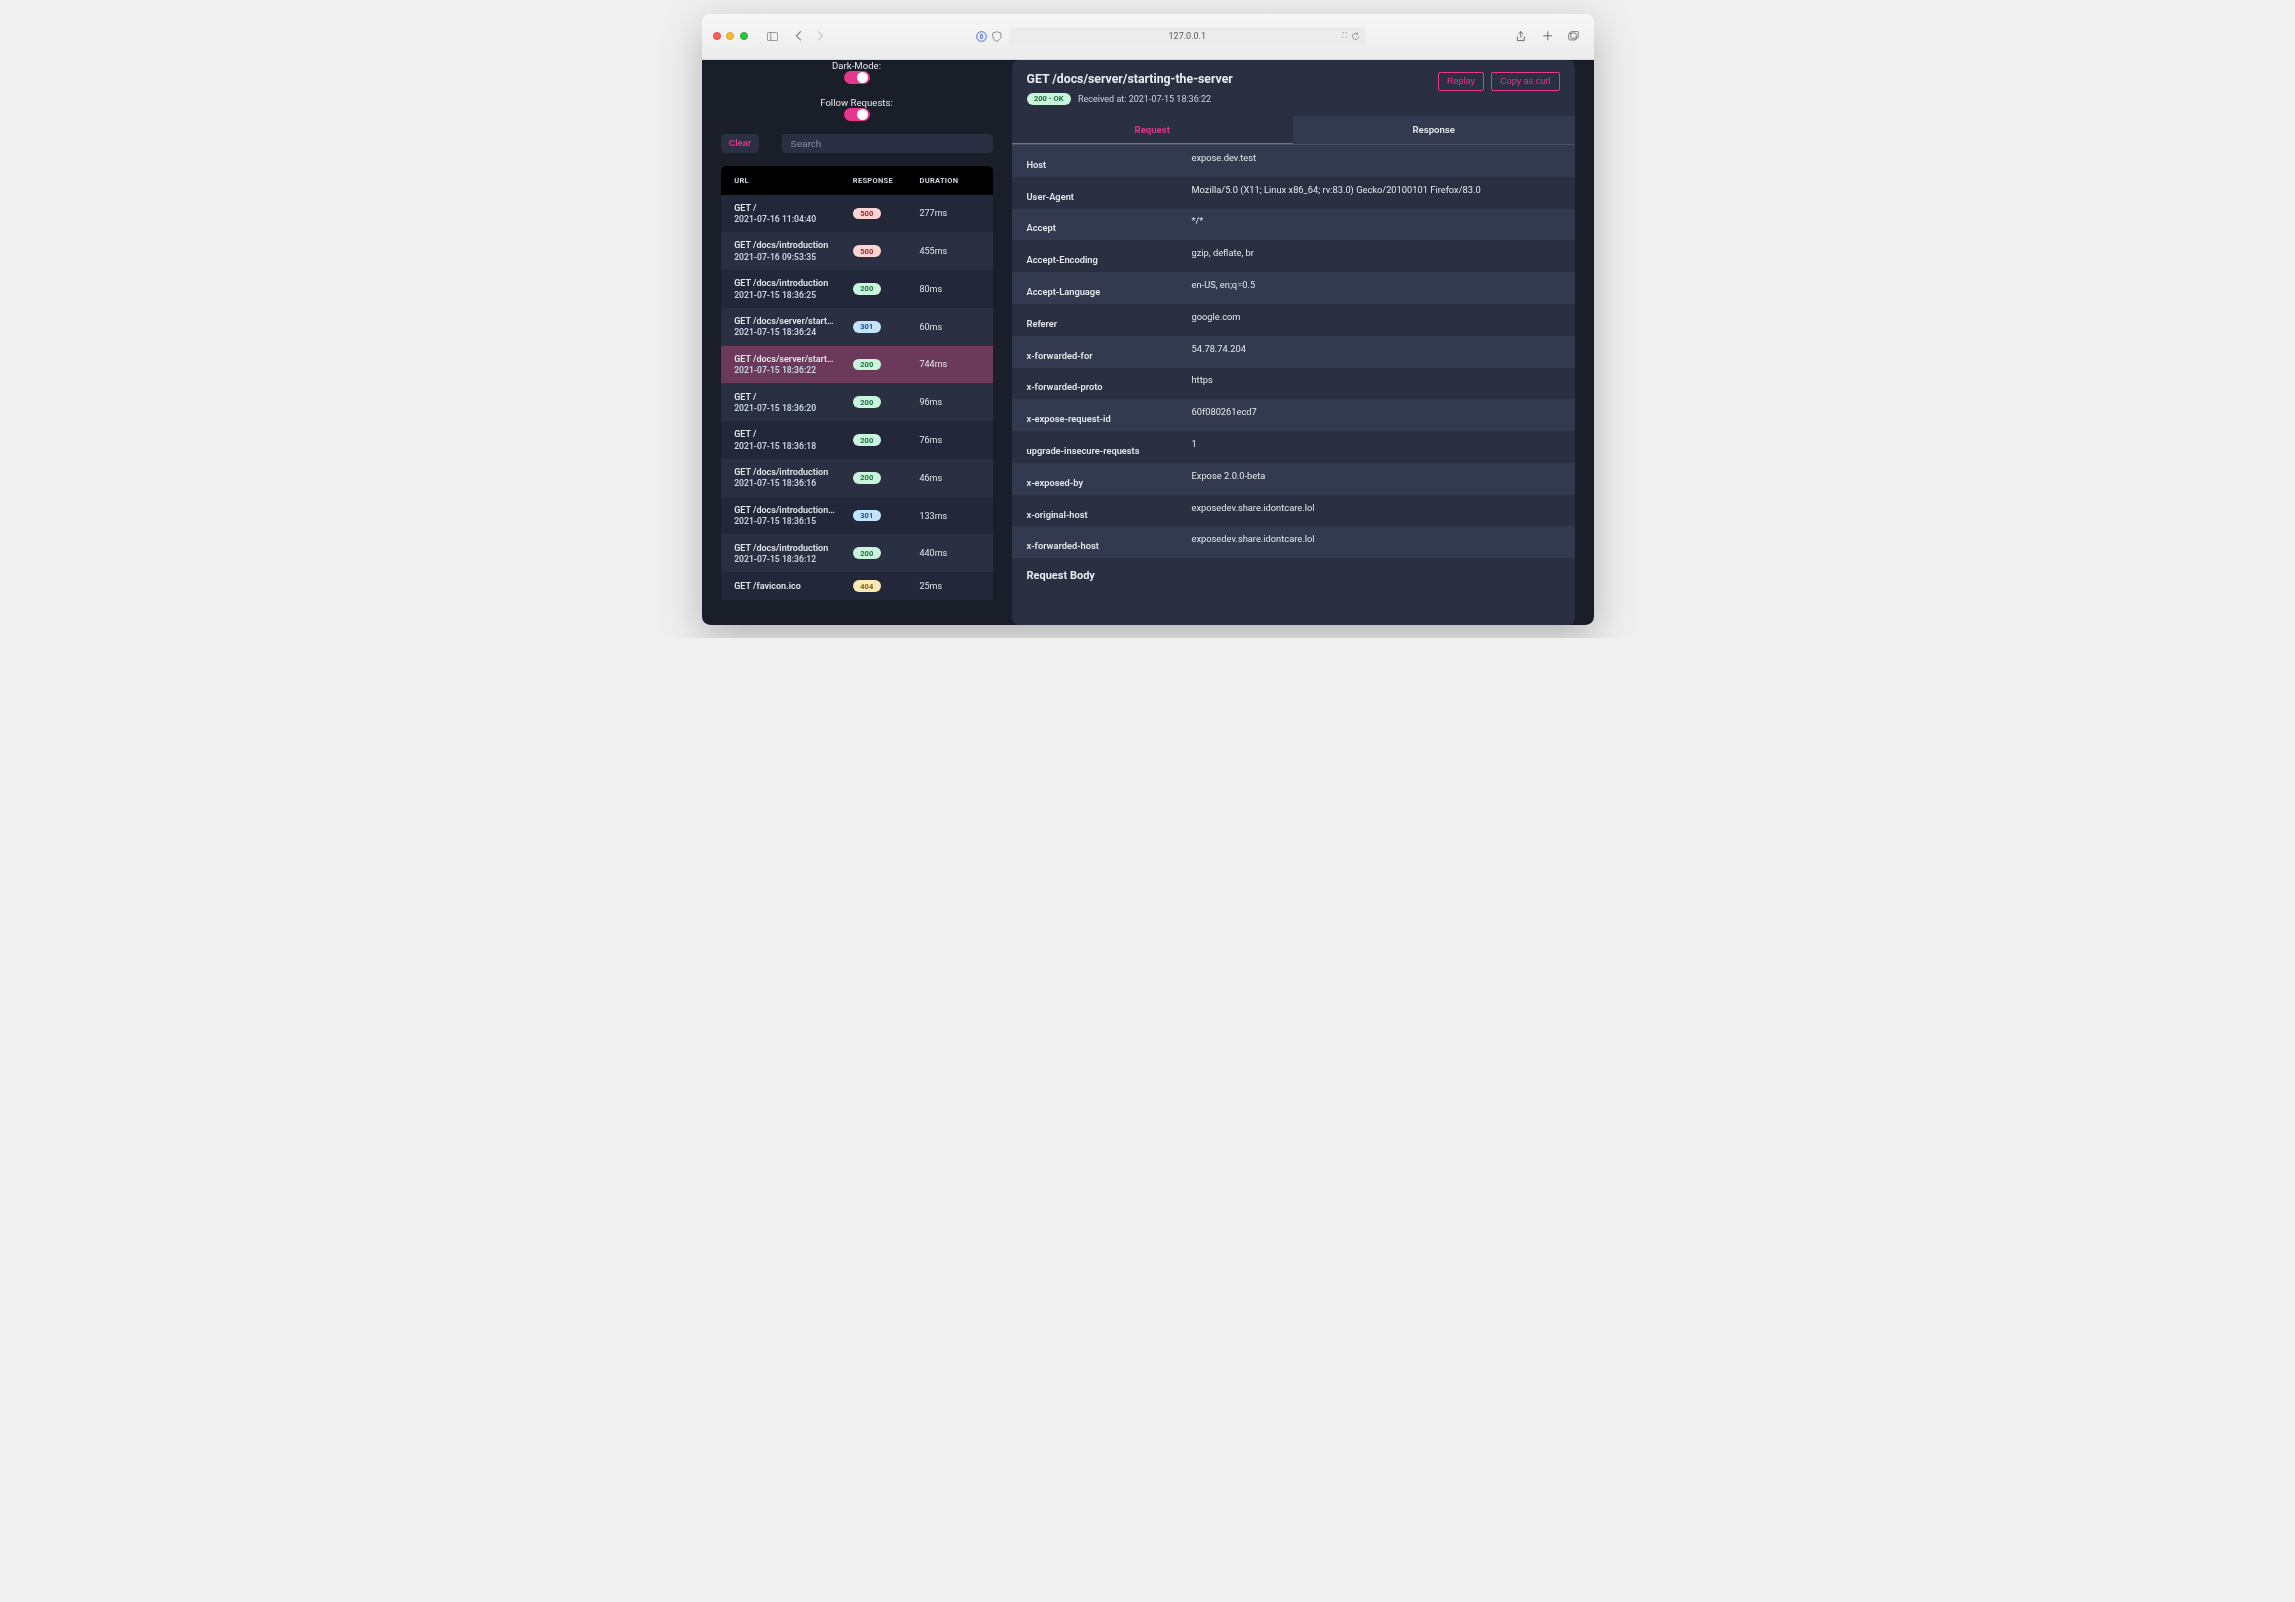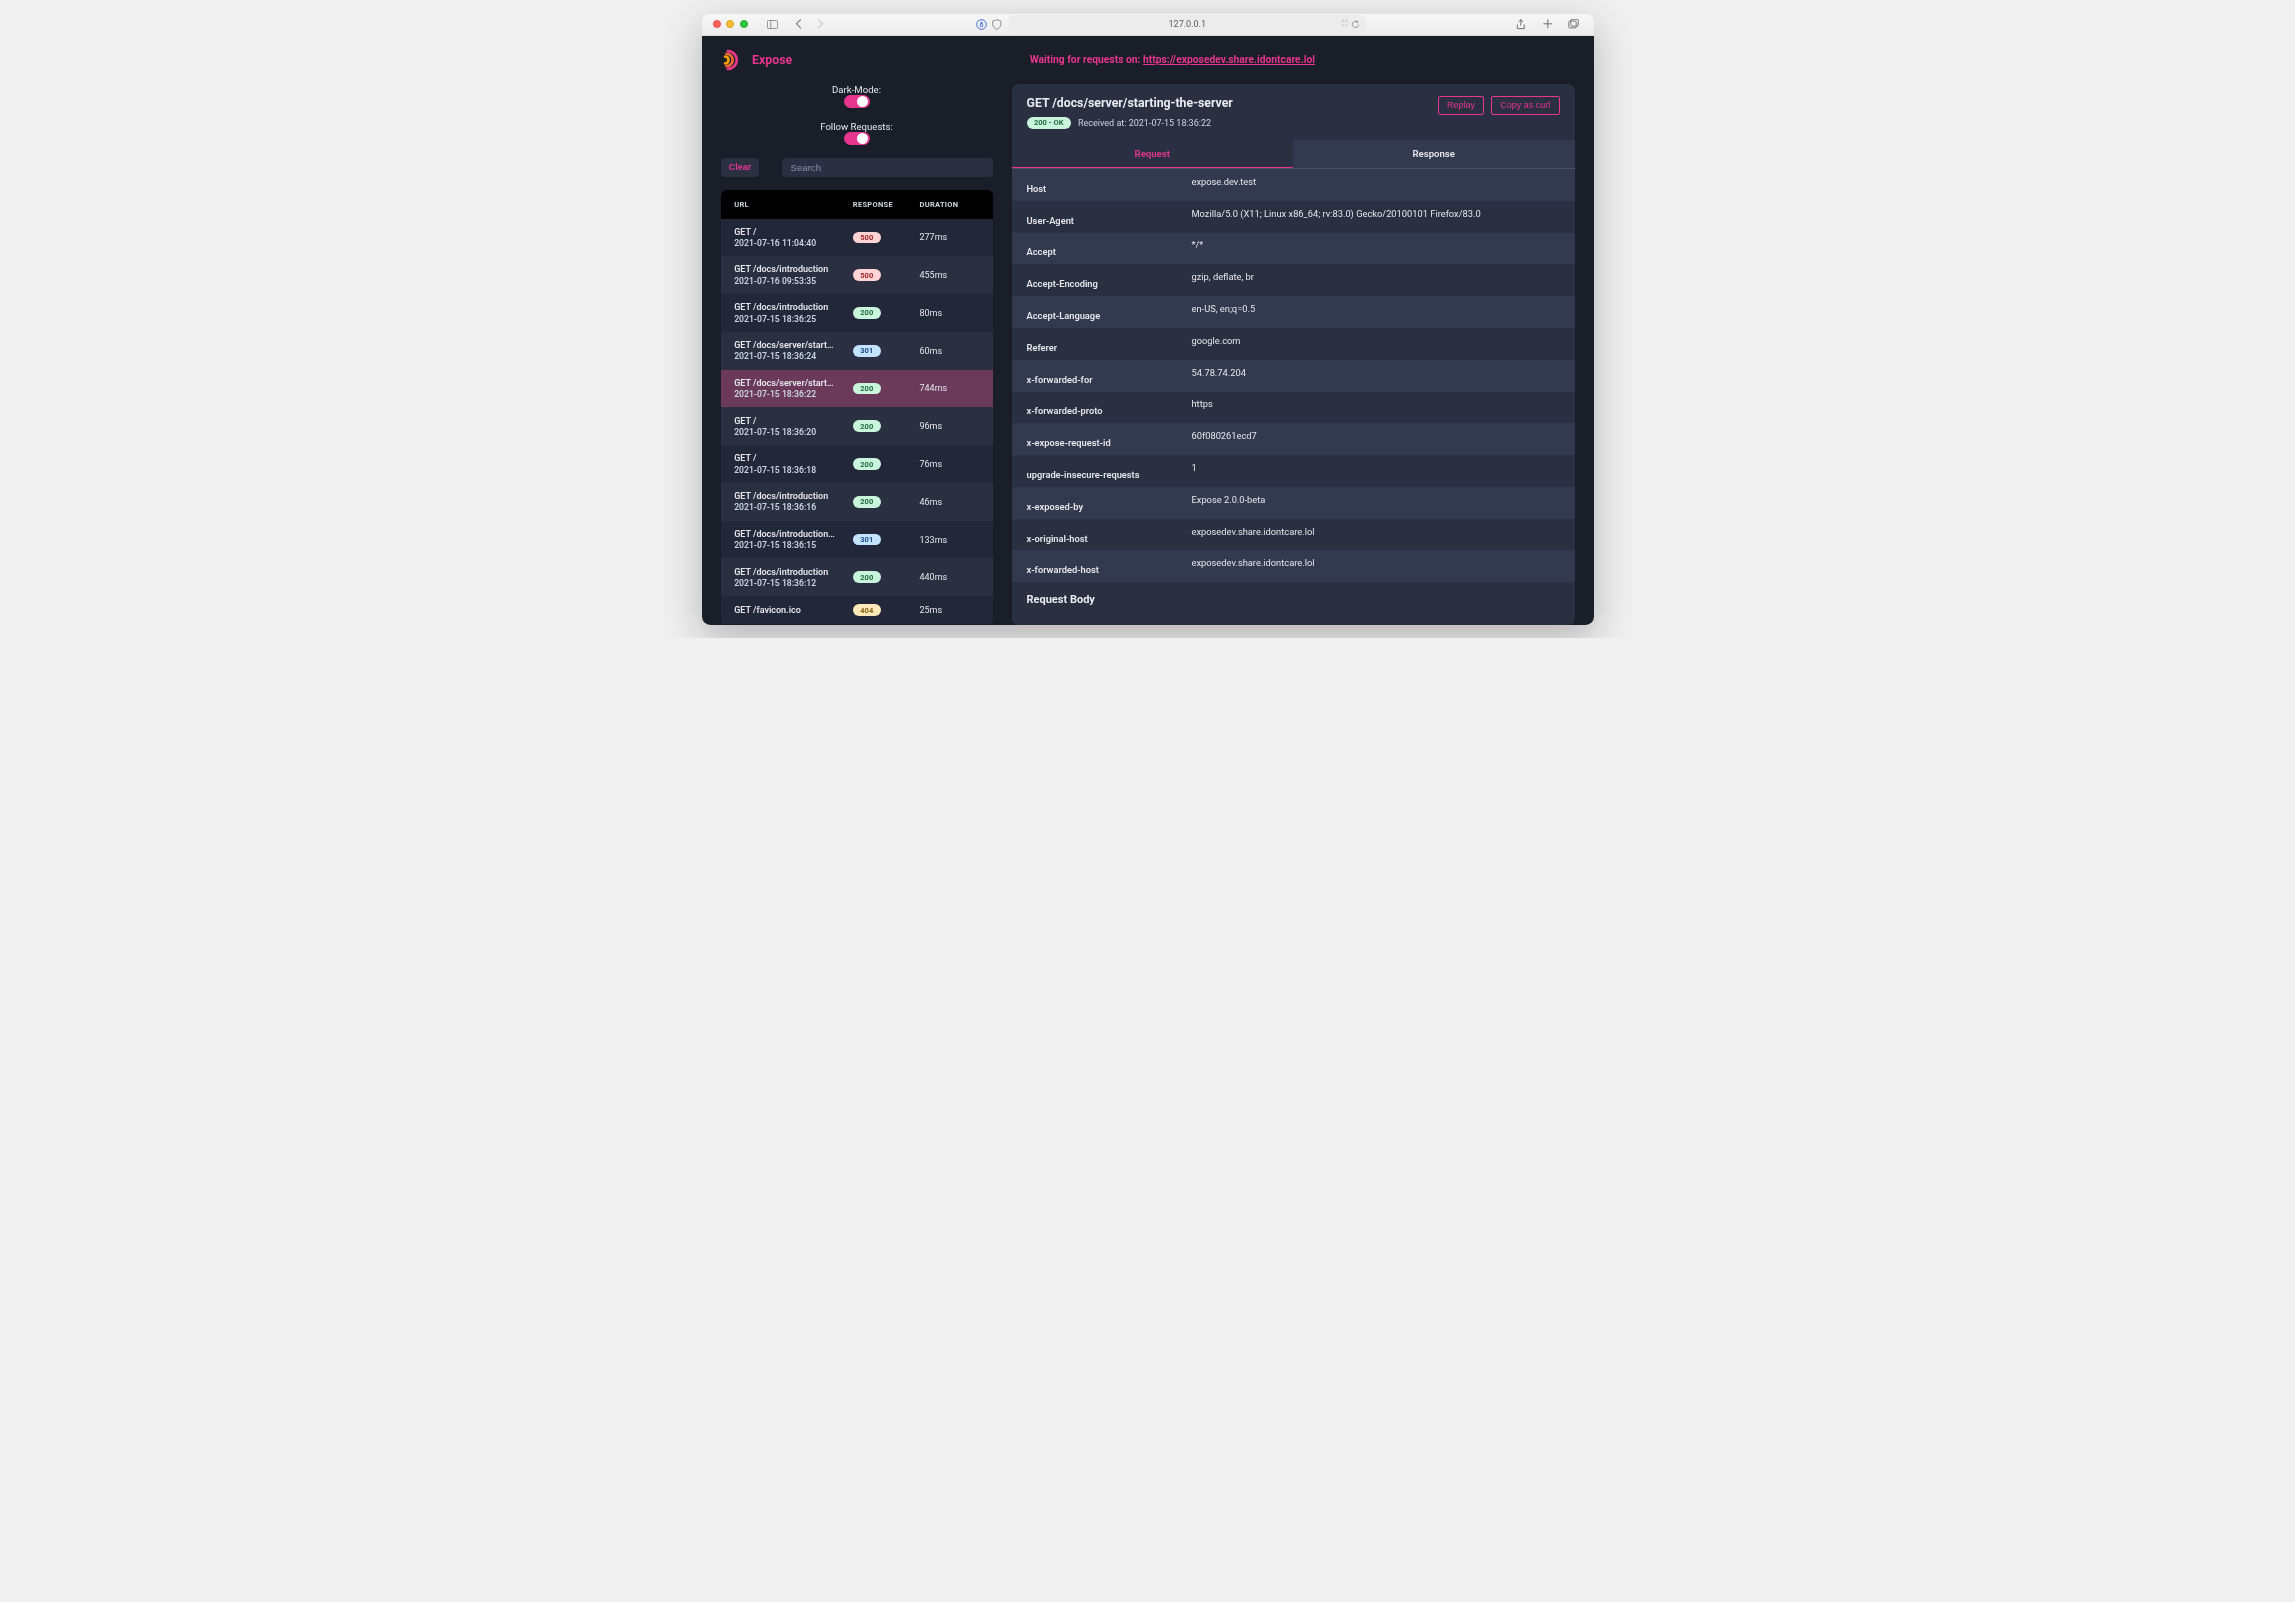--- a/index.html
+++ b/index.html
@@ -13,21 +13,21 @@
       height: 611px;
       margin: 13.7px auto;
       background: #fff;
       border-radius: 8.2px;
       box-shadow: 0 13.7px 41px rgba(0,0,0,0.25);
       overflow: hidden;
       display: flex;
       flex-direction: column;
     }
     .titlebar {
-      height: 22px;
+      height: 46px;
       background: linear-gradient(#f7f7f7,#ececec);
       border-bottom: 0.7px solid #d9d9d9;
       display: flex;
       align-items: center;
       padding: 0 11px;
       gap: 8.2px;
     }
     .traffic-lights { display:flex; gap:5.5px; margin-right:6.9px;}
     .tl { width:8.2px; height:8.2px; border-radius:50%; }
     .tl.red{background:#ff5f57;border:0.7px solid #e04942;}
@@ -186,36 +186,20 @@
       <span class="icon-btn">
           <svg width="11" height="9.6" viewBox="0 0 16 14">
             <rect x="1" y="3" width="11" height="10" rx="2" fill="none" stroke="#6b6b6b" stroke-width="1.3"></rect>
             <rect x="4" y="0.5" width="11" height="10" rx="2" fill="none" stroke="#6b6b6b" stroke-width="1.3"></rect>
           </svg>
         </span>
     </div>
   </div>
 
   <div class="app">
-    <div class="topbar">
-      <div class="brand">
-        <span>
-          <svg width="22" height="22" viewBox="0 0 32 32">
-            <path d="M10 3 A13 13 0 0 1 10 29" fill="none" stroke="#e8368f" stroke-width="4" stroke-linecap="round"></path>
-            <path d="M8 7 A9 9 0 0 1 8 25" fill="none" stroke="#f06a3a" stroke-width="4" stroke-linecap="round"></path>
-            <path d="M6 11 A5 5 0 0 1 6 21" fill="none" stroke="#f59e0b" stroke-width="4" stroke-linecap="round"></path>
-          </svg>
-        </span>
-        <span class="brand-name">Expose</span>
-      </div>
-      <div class="wait-text">
-        <span>Waiting for requests on: </span><a href="#">https://exposedev.share.idontcare.lol</a>
-      </div>
-      <div style="width:22px;"></div>
-    </div>
 
     <div class="content">
       <div class="sidebar">
         <div class="toggle-row">
           <span>Dark-Mode:</span>
           <div class="switch"></div>
         </div>
         <div class="toggle-row">
           <span>Follow Requests:</span>
           <div class="switch"></div>

